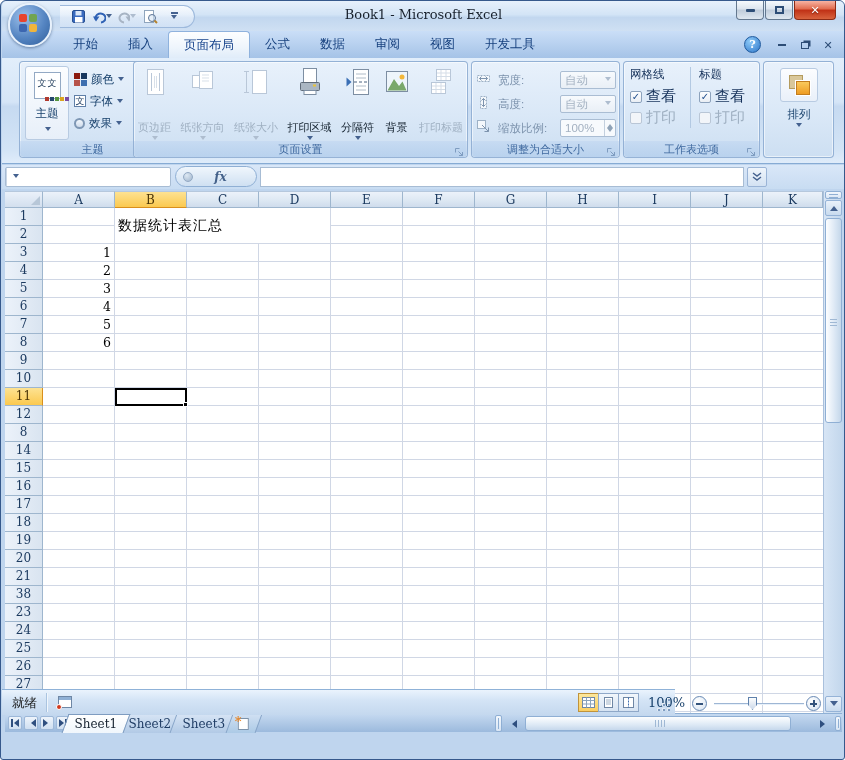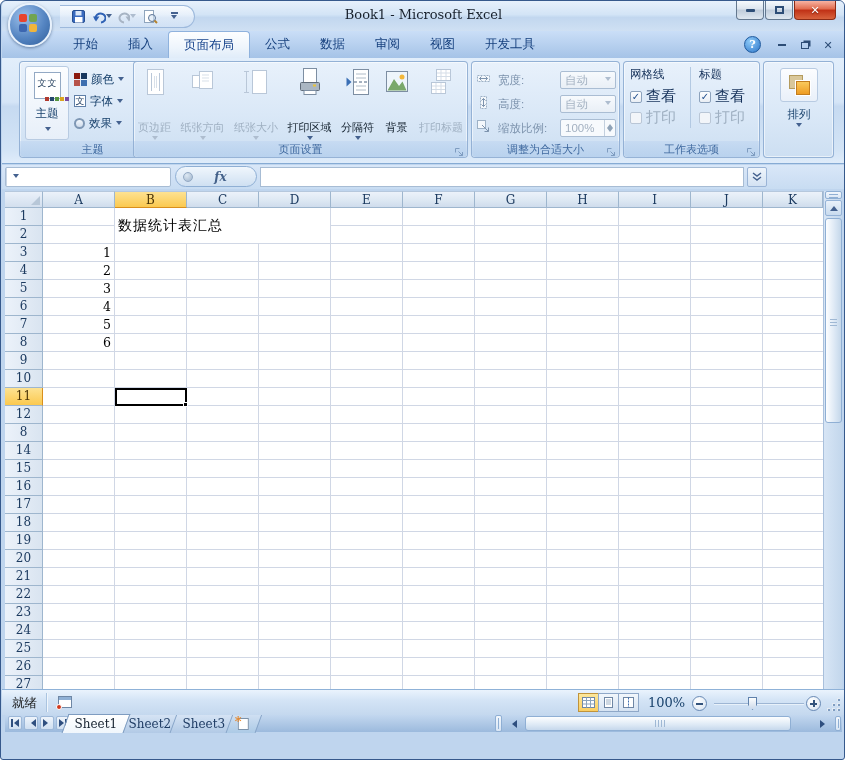--- a/index.html
+++ b/index.html
@@ -162,21 +162,21 @@
   .ins-ic b{position:absolute;left:-4px;top:-5px;color:#e8882a;font:bold 13px var(--serif);}
   .tabsplit{position:absolute;left:490px;top:1px;width:7px;height:17px;background:linear-gradient(#f2f7fd,#d8e5f4);border:1px solid #8fafd4;border-radius:2px;}
   .tabsplit i{display:block;width:1px;height:11px;background:#8fafd4;margin:2px auto 0;}
   .hbtn{position:absolute;top:2px;width:15px;height:15px;display:flex;align-items:center;justify-content:center;}
   .hthumb{position:absolute;left:520px;top:2px;width:266px;height:15px;background:linear-gradient(#fdfeff,#dde9f5 60%,#c6d8ec);border:1px solid #8fafd4;border-radius:3px;}
   .hthumb i{display:block;width:1px;height:7px;background:#9fb8d4;margin:3px auto 0;box-shadow:3px 0 0 #9fb8d4,-3px 0 0 #9fb8d4,6px 0 0 #9fb8d4;}
   .hsplit{position:absolute;left:830px;top:2px;width:6px;height:15px;background:linear-gradient(#f2f7fd,#d8e5f4);border:1px solid #8fafd4;border-radius:2px;}
   .hsplit i{display:block;width:1px;height:9px;background:#8fafd4;margin:2px auto 0;}
 
   
-  .statusbar{position:absolute;left:1px;top:688px;width:843px;height:26px;background:linear-gradient(#eaf3fd,#d4e4f6 40%,#c4d8ee);border-top:1px solid #8fb2d8;}
+  .statusbar{position:absolute;left:1px;top:688px;width:673px;height:26px;background:linear-gradient(#eaf3fd,#d4e4f6 40%,#c4d8ee);border-top:1px solid #8fb2d8;}
   .ready{position:absolute;left:10px;top:5px;font-size:12.5px;color:#141414;}
   .ssep{position:absolute;left:44px;top:3px;width:1px;height:19px;background:#aac4e0;box-shadow:1px 0 0 #f0f6fc;}
   .macro-btn{position:absolute;left:54px;top:4px;width:18px;height:16px;display:flex;align-items:center;justify-content:center;}
   .macro-ic{width:14px;height:12px;background:#fff;border:1px solid #6e87a5;position:relative;}
   .macro-ic u{position:absolute;left:0;top:0;right:0;height:3px;background:#8fb0d5;}
   .macro-ic s{position:absolute;left:-3px;bottom:-3px;width:6px;height:6px;border-radius:50%;background:#d2391e;border:1px solid #fff;}
   .views{position:absolute;left:577px;top:3px;display:flex;}
   .vwbtn{width:21px;height:19px;border:1px solid #8fa8c8;background:linear-gradient(#f2f7fc,#d6e3f2);display:flex;align-items:center;justify-content:center;margin-left:-1px;}
   .vwbtn.active{background:linear-gradient(#fde79a,#fbcf62);border-color:#c0933b;}
   .zoomtxt{position:absolute;left:646px;top:5px;width:40px;font:13px var(--serif);color:#17406b;}
@@ -536,21 +536,21 @@
         <div class="rhdr">12</div>
         <div class="rhdr">8</div>
         <div class="rhdr">14</div>
         <div class="rhdr">15</div>
         <div class="rhdr">16</div>
         <div class="rhdr">17</div>
         <div class="rhdr">18</div>
         <div class="rhdr">19</div>
         <div class="rhdr">20</div>
         <div class="rhdr">21</div>
-        <div class="rhdr">22</div>
+        <div class="rhdr">38</div>
         <div class="rhdr">23</div>
         <div class="rhdr">24</div>
         <div class="rhdr">25</div>
         <div class="rhdr">26</div>
         <div class="rhdr">27</div>
         <div class="rhdr">28</div>
       </div>
     <div class="cells" id="cells">
       <div class="merged-title">数据统计表汇总</div>
       <div class="selbox">

